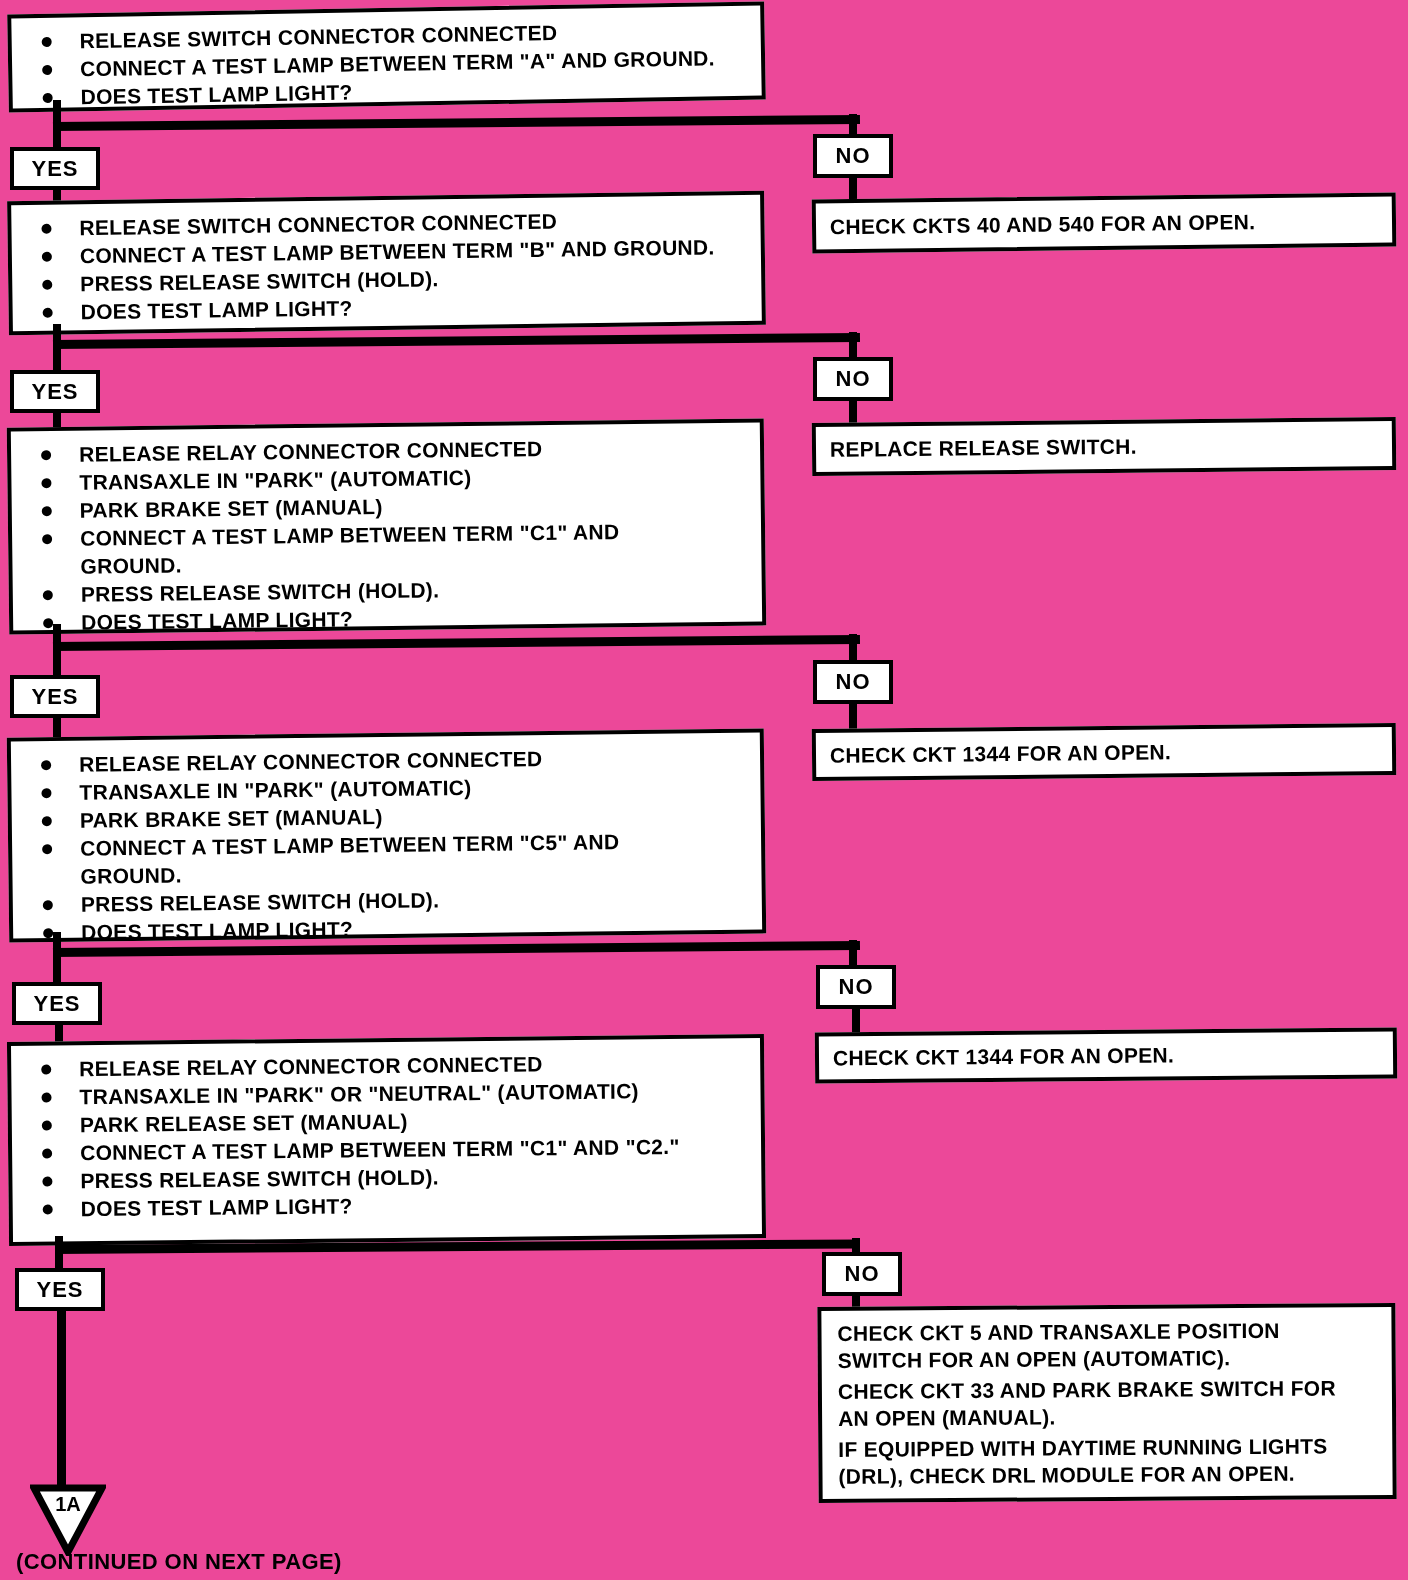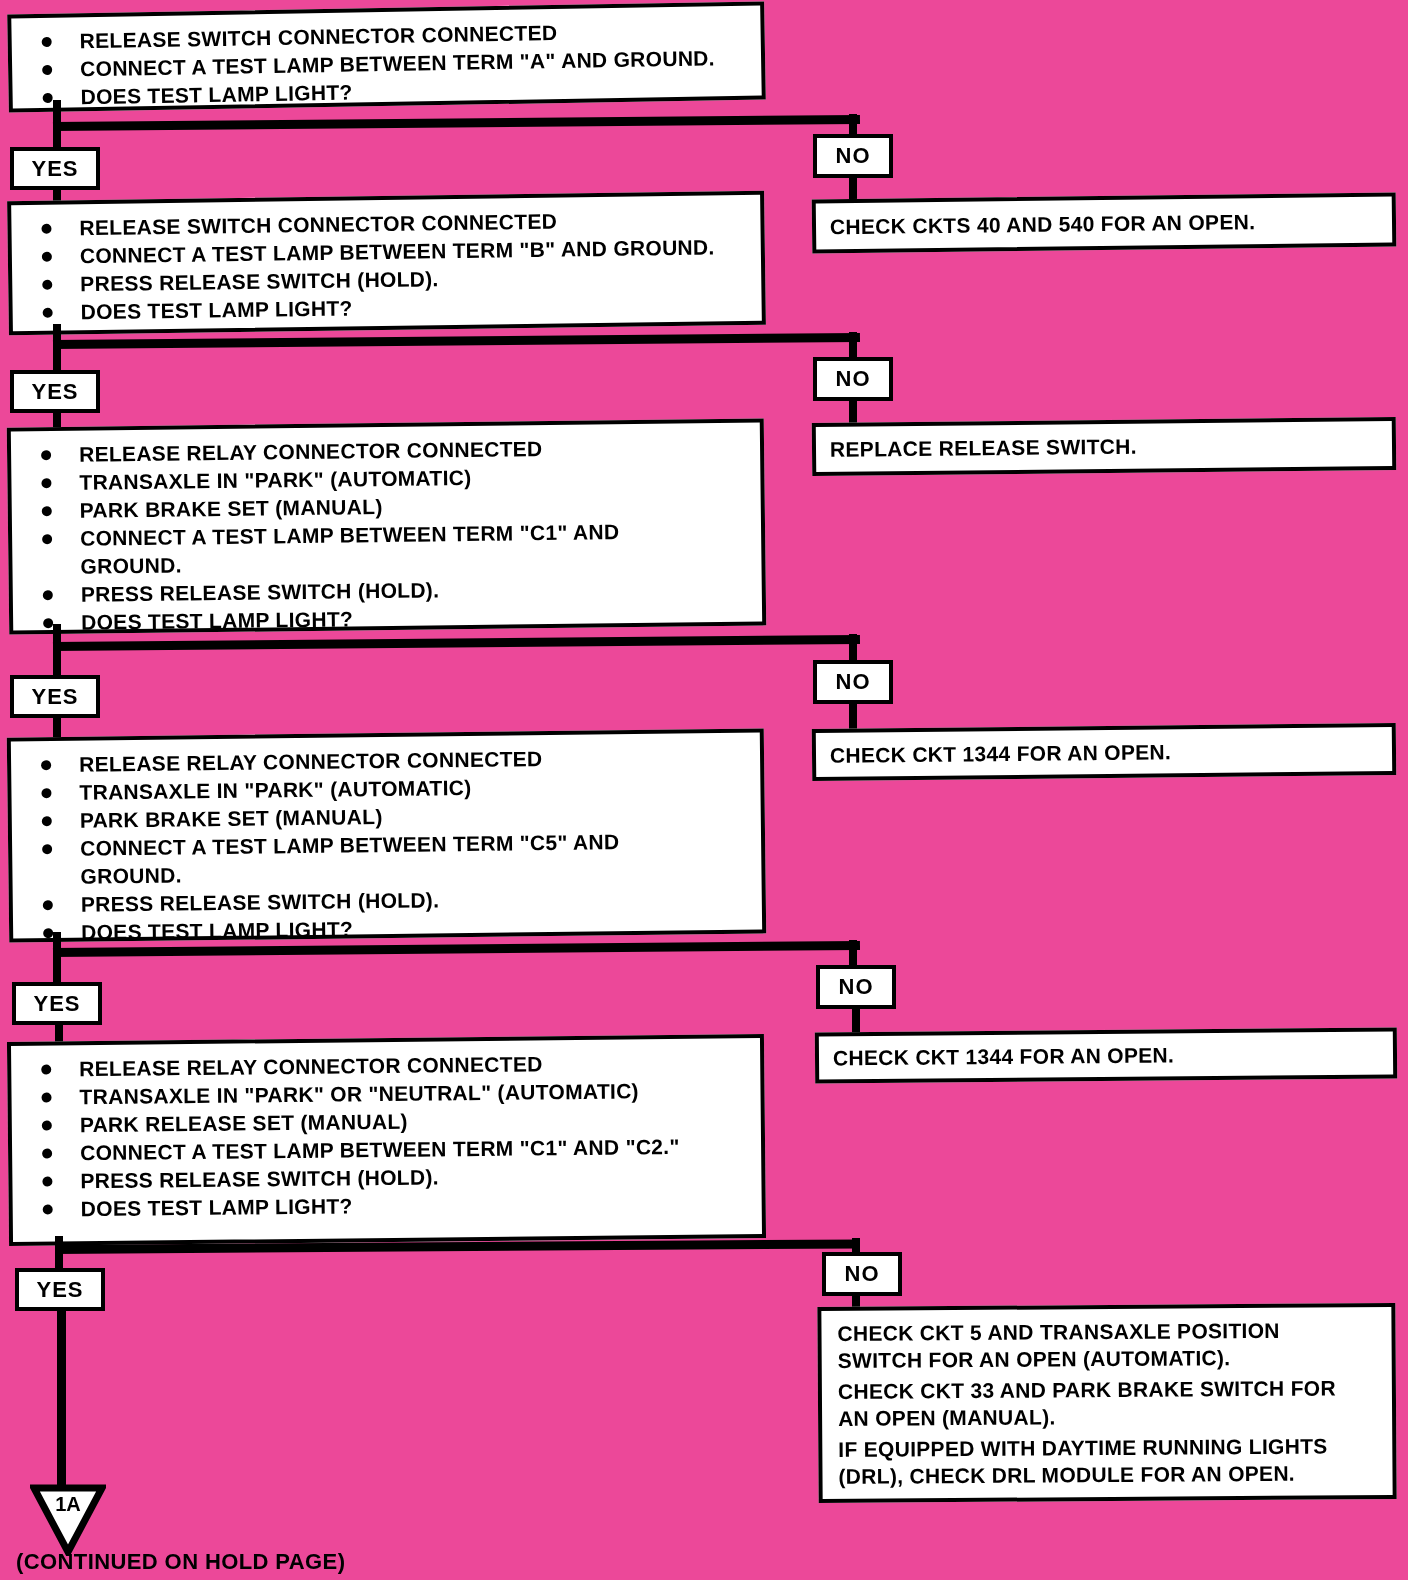--- a/index.html
+++ b/index.html
@@ -274,15 +274,15 @@
 (DRL), CHECK DRL MODULE FOR AN OPEN.</div>
   </div>
 
   <div class="vline" style="left:57px;top:1307px;width:9px;height:185px;"></div>
 
   <svg style="position:absolute;left:30px;top:1484px;" width="76" height="72" viewBox="0 0 76 72">
     <polygon points="4,4 72,4 38,68" fill="#ffffff" stroke="#000000" stroke-width="7"></polygon>
     <text class="tri-label" x="38" y="27" text-anchor="middle">1A</text>
   </svg>
 
-  <div class="footer" style="left:16px;top:1549px;">(CONTINUED ON HOLD PAGE)</div>
+  <div class="footer" style="left:16px;top:1549px;">(CONTINUED ON NEXT PAGE)</div>
 
 </div>
 
 </body></html>

